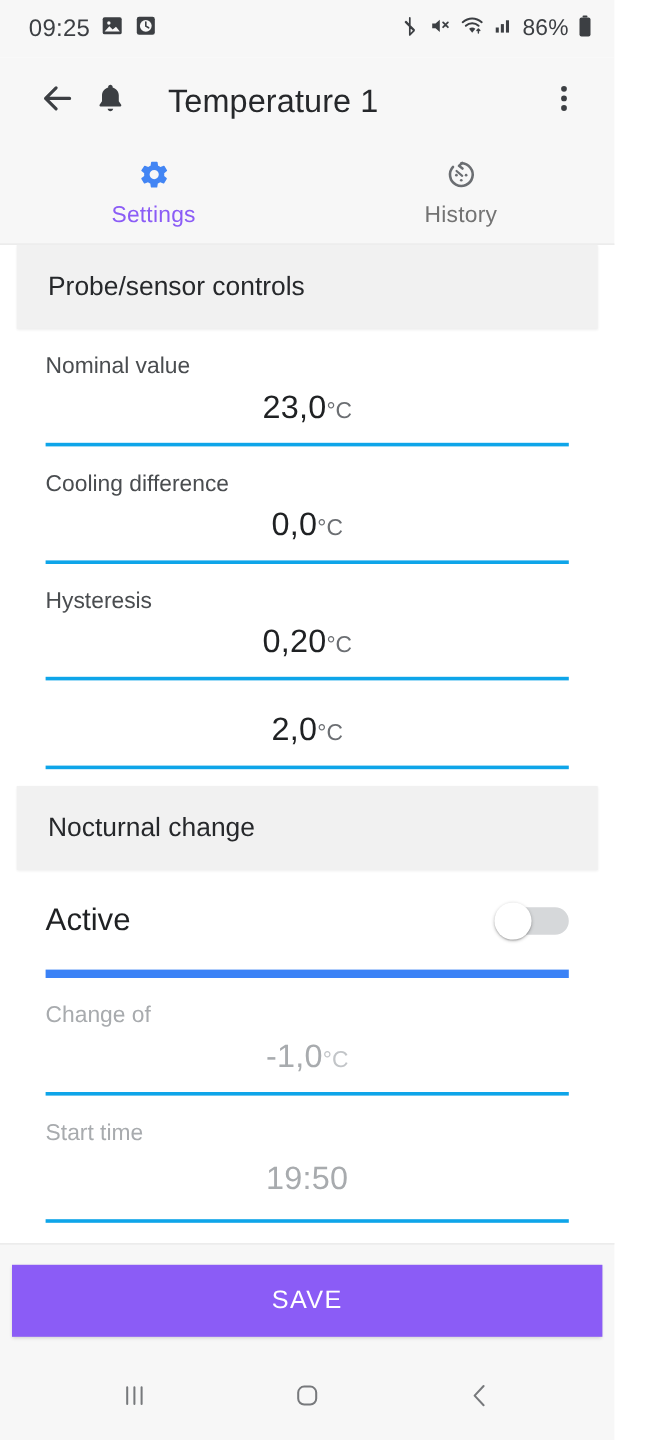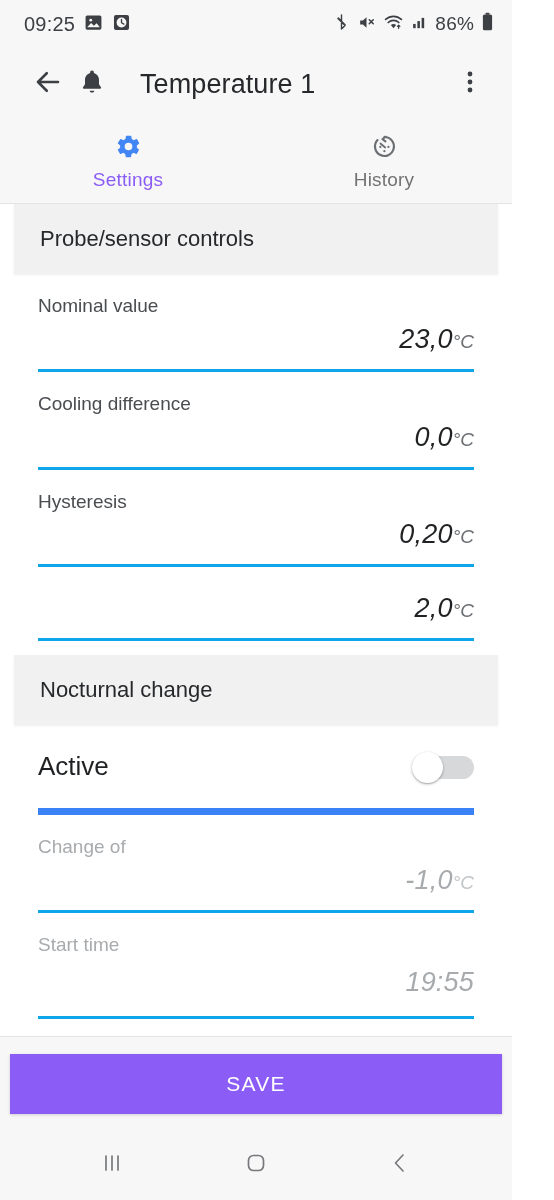--- a/index.html
+++ b/index.html
@@ -65,23 +65,22 @@
   }
   .card-header-title { font-size:22px; color:#26282b; }
 
   .field {
     margin:0 38px;
     padding-top:20px;
     border-bottom:3px solid #0ea5e9;
   }
   .field-label { font-size:19px; color:#4a4d50; line-height:1.25; }
   .field-row {
-    display:flex; align-items:baseline; justify-content:flex-end;
+    display:flex; align-items:baseline; justify-content:center;
     padding:6px 0 14px 0;
-    font-style:italic;
   }
   .field-value { font-size:27px; color:#1f2123; letter-spacing:.2px; }
   .field-unit { font-size:19px; color:#6b6e72; }
 
   .field.disabled .field-label { color:#a8abae; }
   .field.disabled .field-value { color:#a8abae; }
   .field.disabled .field-unit { color:#c2c5c8; }
 
   .field.time .field-row { padding:10px 0 18px 0; }
 
@@ -306,21 +305,21 @@
       <div class="field-label">Change of</div>
       <div class="field-row">
         <span class="field-value">-1,0</span>
         <span class="field-unit">°C</span>
       </div>
     </div>
 
     <div class="field disabled time">
       <div class="field-label">Start time</div>
       <div class="field-row">
-        <span class="field-value">19:55</span>
+        <span class="field-value">19:50</span>
         <span class="field-unit"></span>
       </div>
     </div>
 
   </div>
 
   <div class="savebar">
     <button class="save-btn">SAVE</button>
   </div>
 

